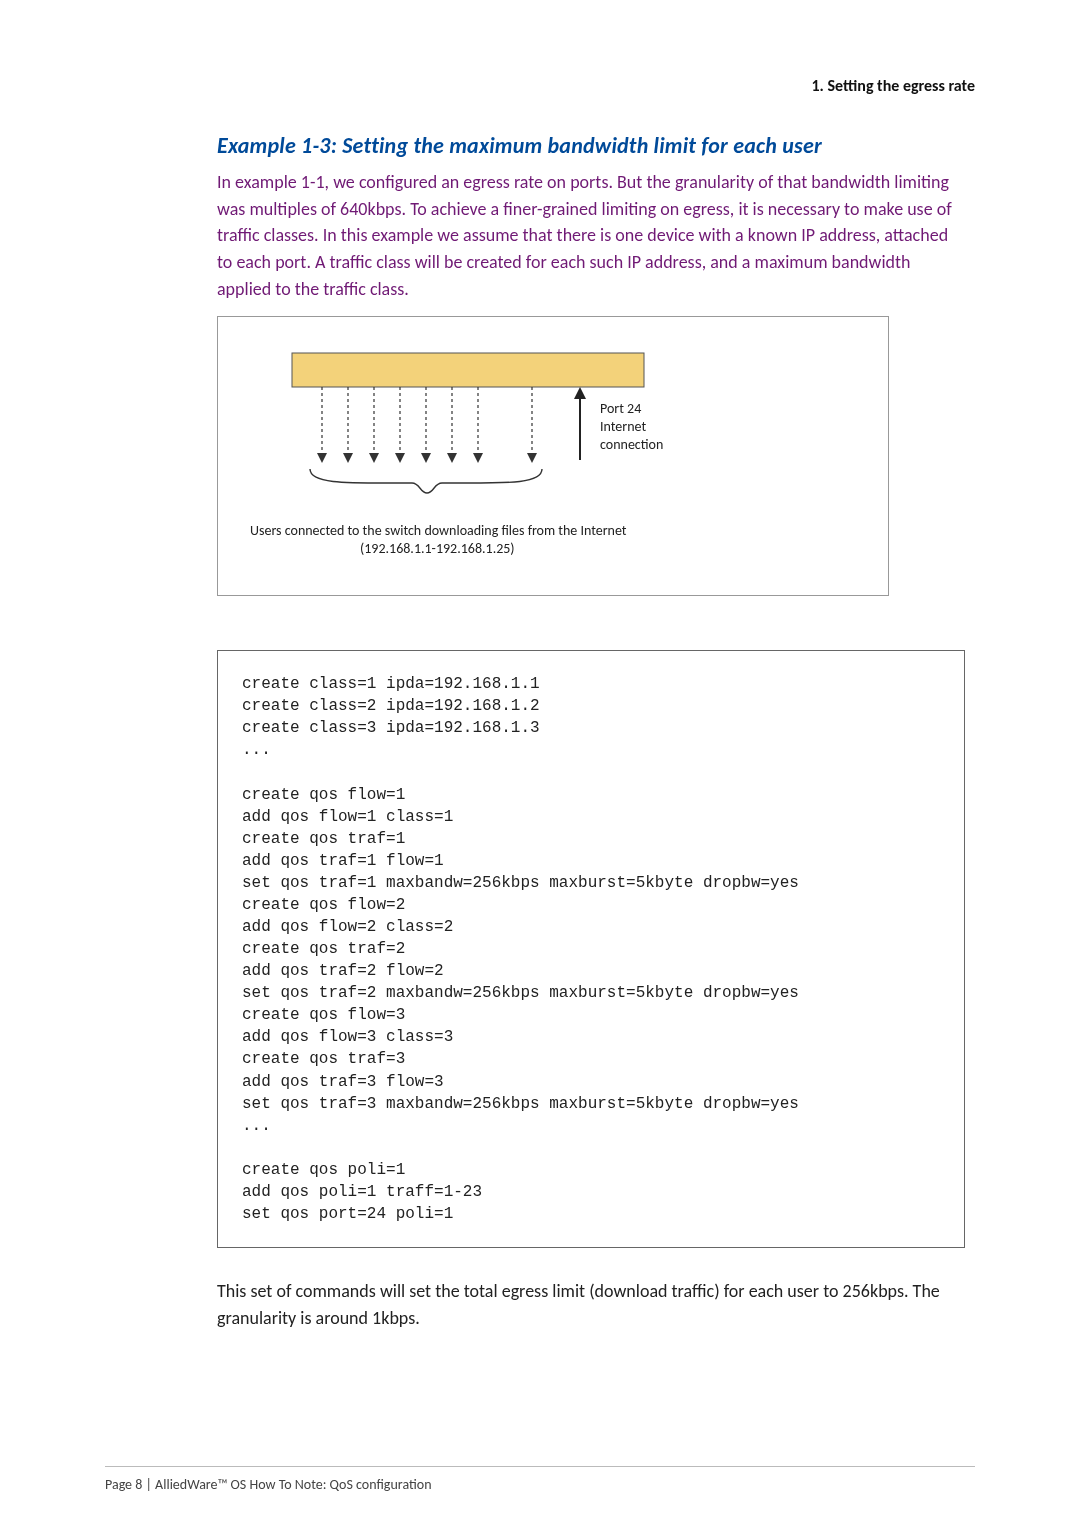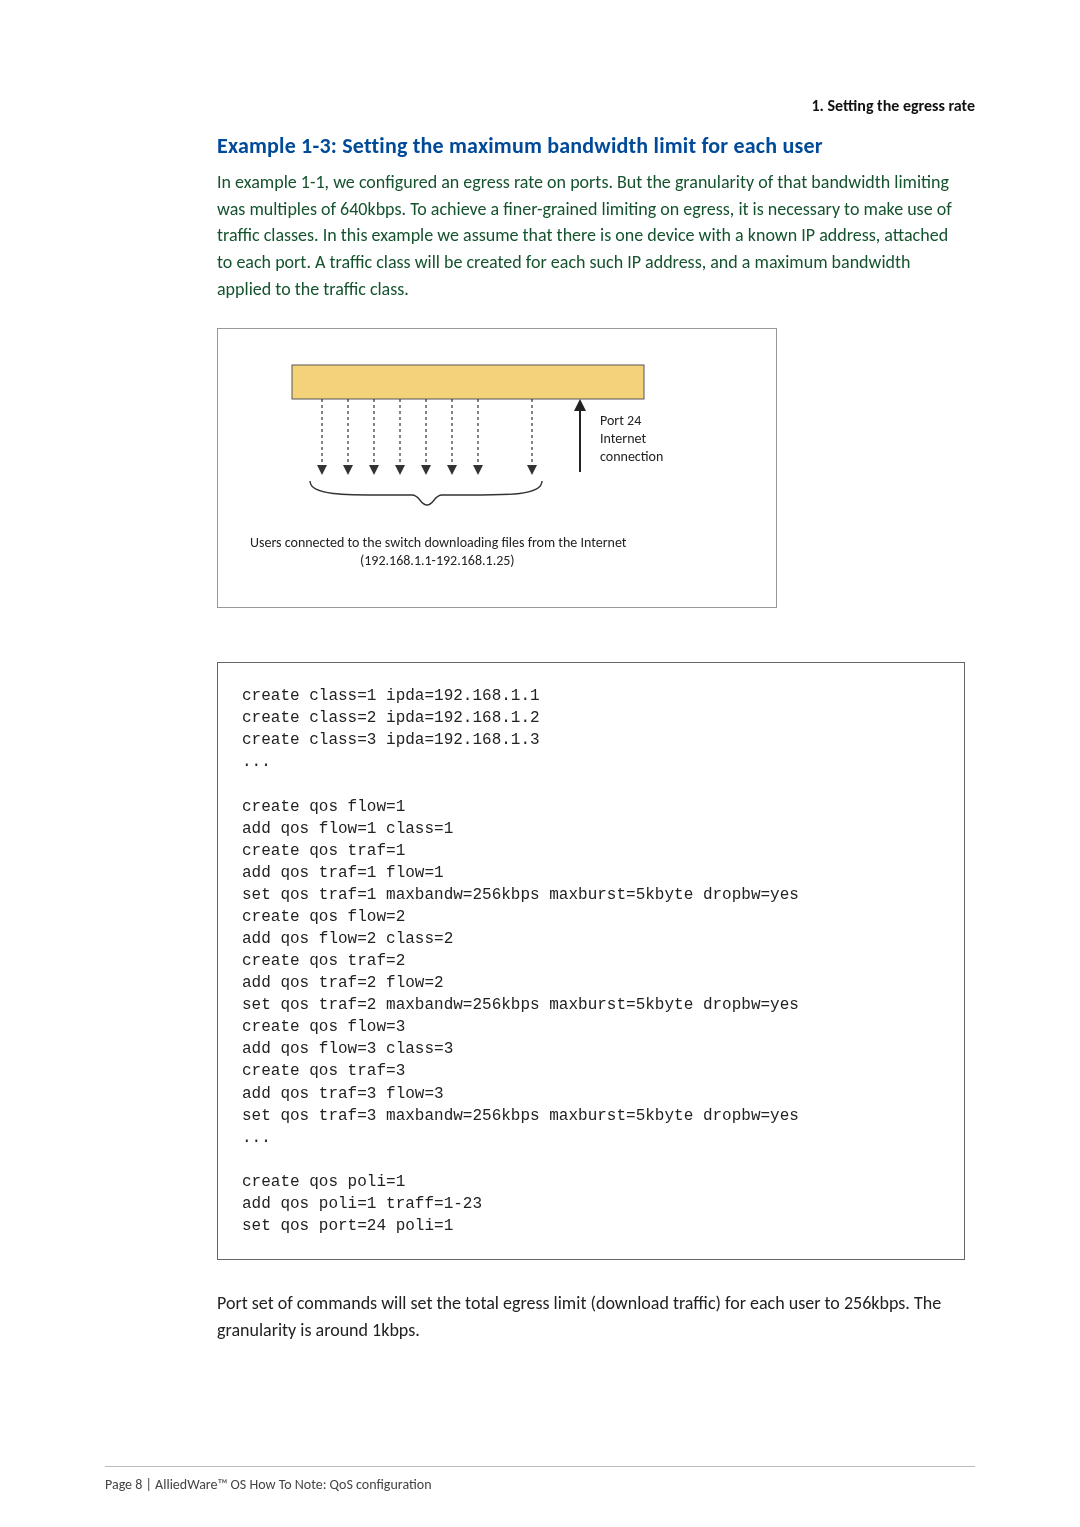--- a/index.html
+++ b/index.html
@@ -12,48 +12,49 @@
   }
   .page {
     width: 1080px;
     height: 1527px;
     position: relative;
     box-sizing: border-box;
     padding: 64px 105px 0 105px;
   }
   .header-right {
     position: absolute;
-    top: 96px;
+    top: 76px;
     right: 105px;
     font-size: 16px;
     font-weight: 700;
     color: #111;
   }
   .heading {
     margin-top: 68px;
     font-size: 22px;
     font-weight: 700;
     color: #004a99;
     letter-spacing: 0.2px;
     margin-left: 112px;
     margin-right: 10px;
+    font-style: italic;
   }
   .body-block {
     margin-left: 112px;
     margin-right: 10px;
   }
   .body-text {
     margin-top: 10px;
     font-size: 18px;
     line-height: 1.48;
-    color: #14532d;
+    color: #701a75;
   }
   .diagram-box {
-    margin-top: 26px;
-    width: 560px;
+    margin-top: 14px;
+    width: 672px;
     border: 1px solid #999;
     padding: 18px 14px 16px 14px;
     box-sizing: border-box;
   }
   .code-box {
     margin-top: 54px;
     border: 1px solid #666;
     padding: 22px 24px 22px 24px;
     font-family: "Courier New", Courier, monospace;
     font-size: 16px;
@@ -173,20 +174,20 @@
 add qos flow=3 class=3
 create qos traf=3
 add qos traf=3 flow=3
 set qos traf=3 maxbandw=256kbps maxburst=5kbyte dropbw=yes
 ...
 
 create qos poli=1
 add qos poli=1 traff=1-23
 set qos port=24 poli=1</div>
 
-    <div class="closing">Port set of commands will set the total egress limit (download traffic) for each user to 256kbps. The granularity is around 1kbps.</div>
+    <div class="closing">This set of commands will set the total egress limit (download traffic) for each user to 256kbps. The granularity is around 1kbps.</div>
 
   </div>
 
   <div class="footer-rule"></div>
   <div class="footer-text">Page 8 | AlliedWare™ OS How To Note: QoS configuration</div>
 
 </div>
 
 </body></html>

